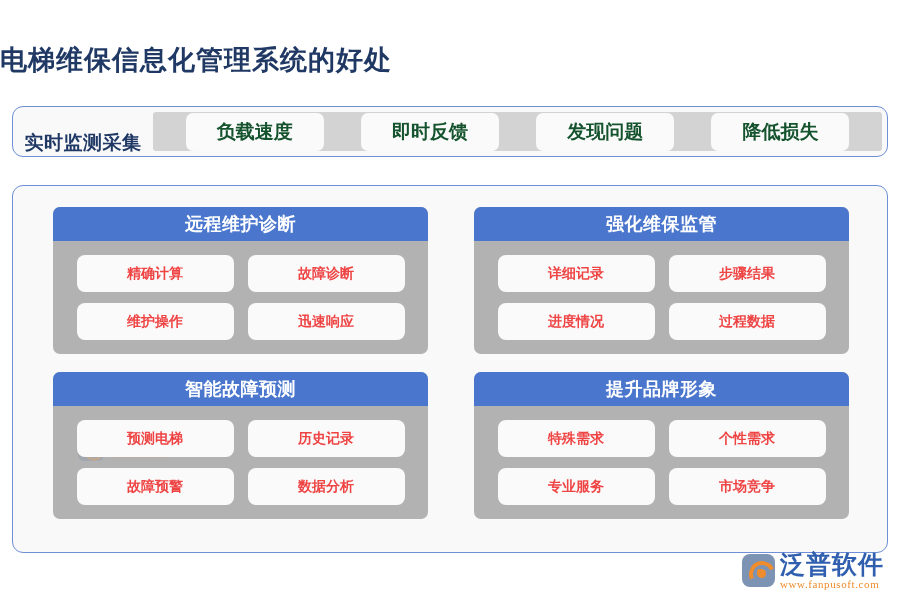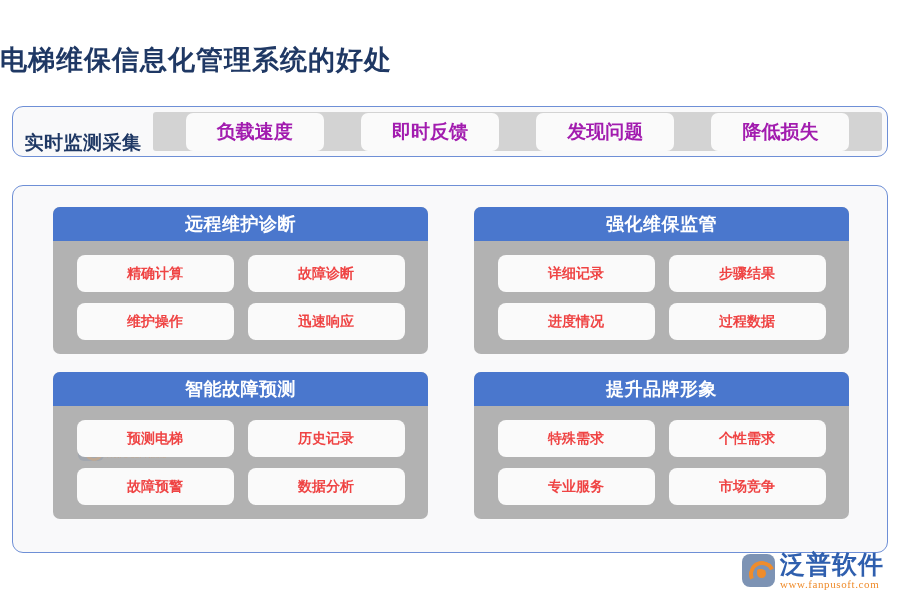--- a/index.html
+++ b/index.html
@@ -67,21 +67,21 @@
   .top-pill {
     background: #fafafa;
     border-radius: 7px;
     min-width: 138px;
     height: 38px;
     display: flex;
     align-items: center;
     justify-content: center;
     font-size: 19px;
     font-weight: bold;
-    color: #a21caf;
+    color: #14532d;
     box-shadow: 0 0 0 0 rgba(0,0,0,0);
   }
 
   
   .main-panel {
     position: absolute;
     left: 12px;
     top: 185px;
     width: 876px;
     height: 368px;

